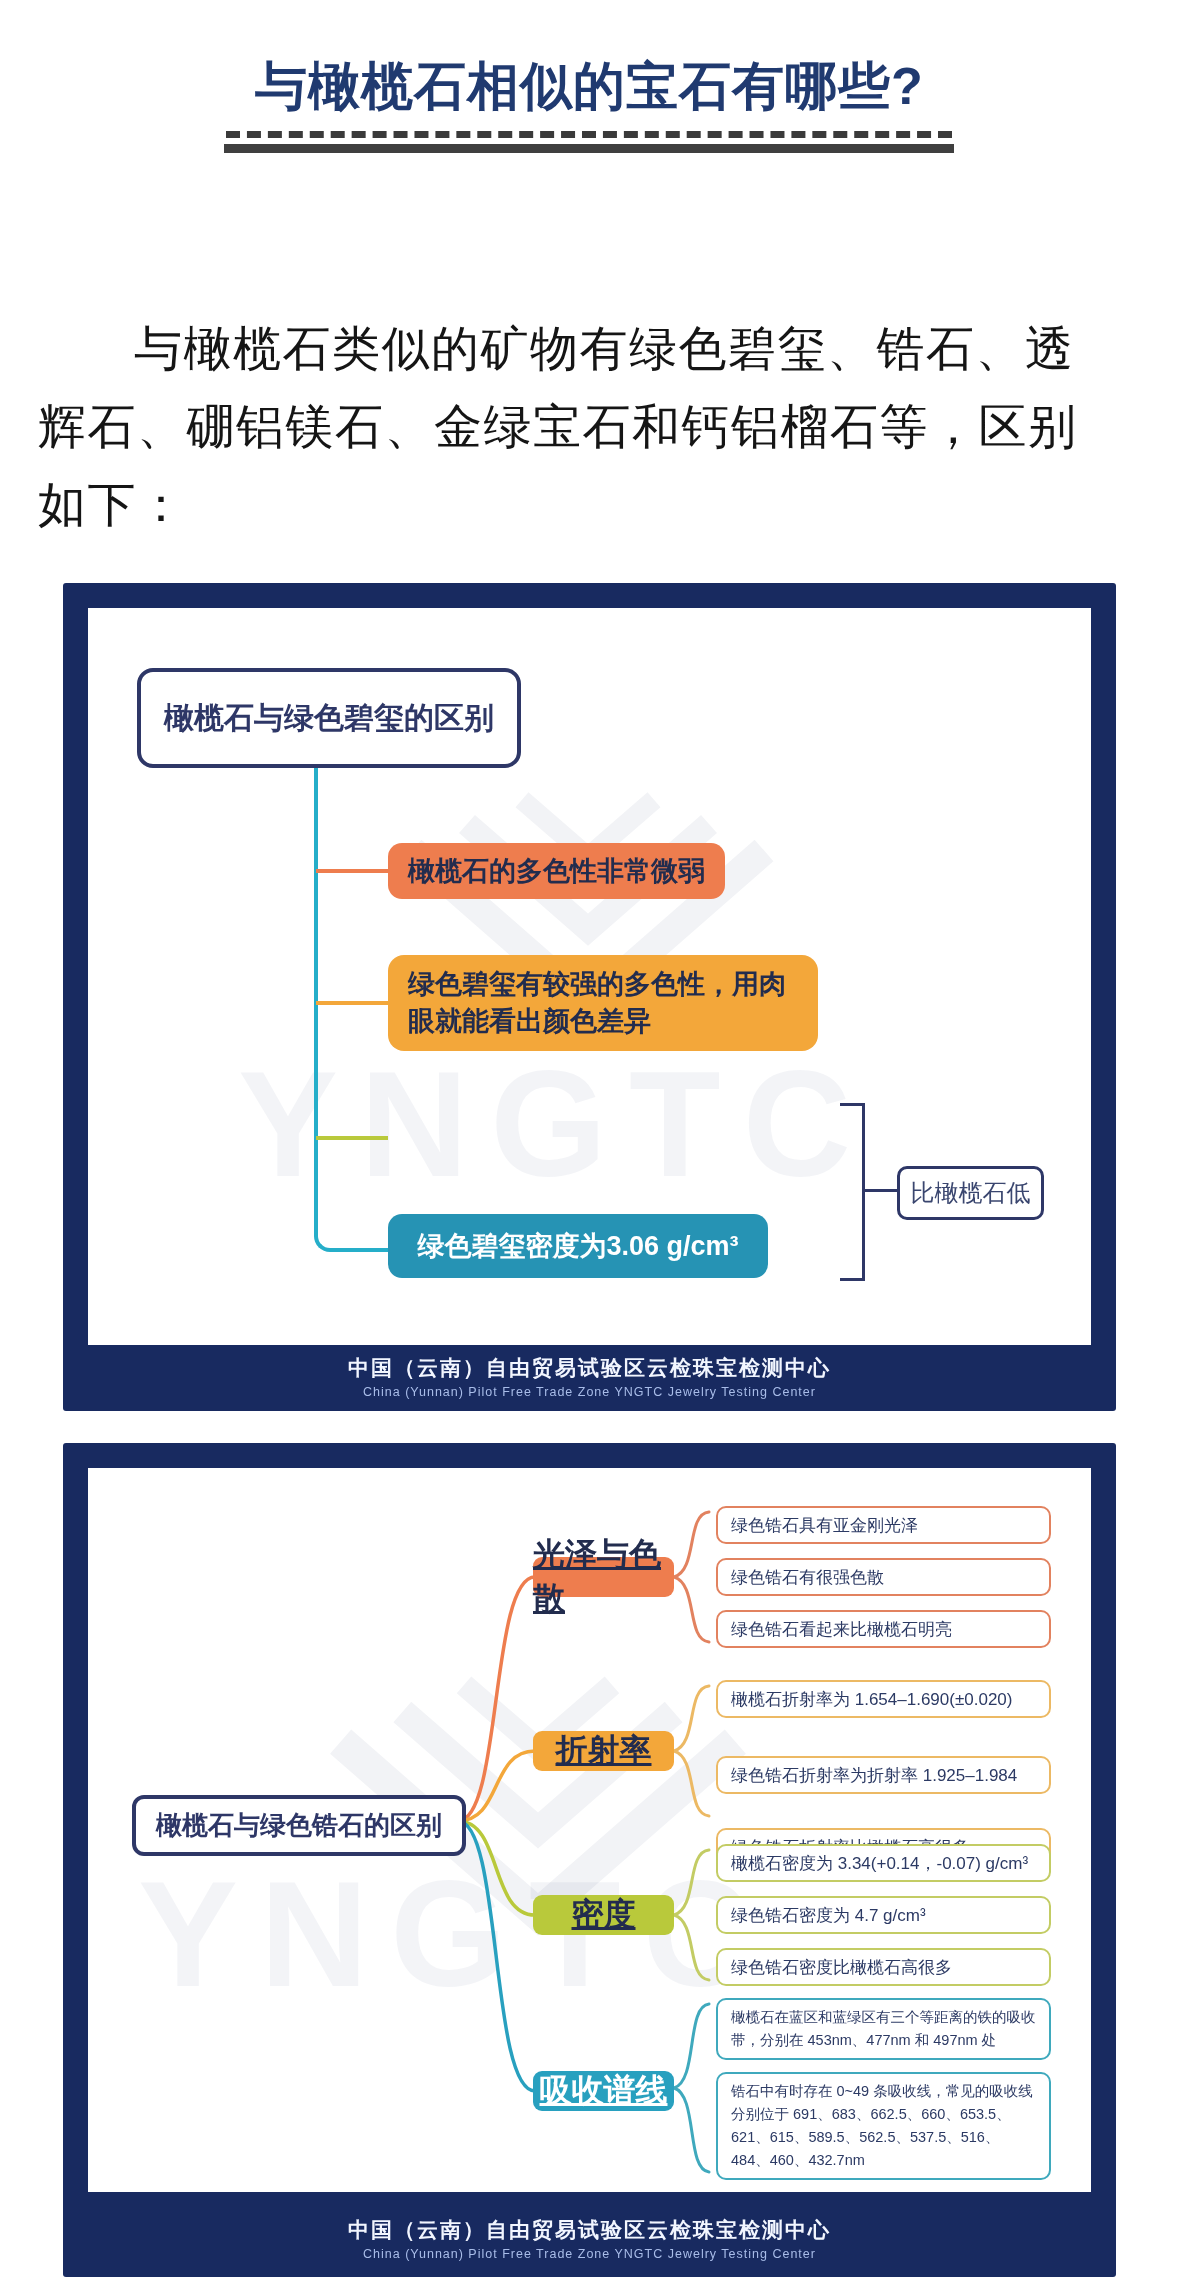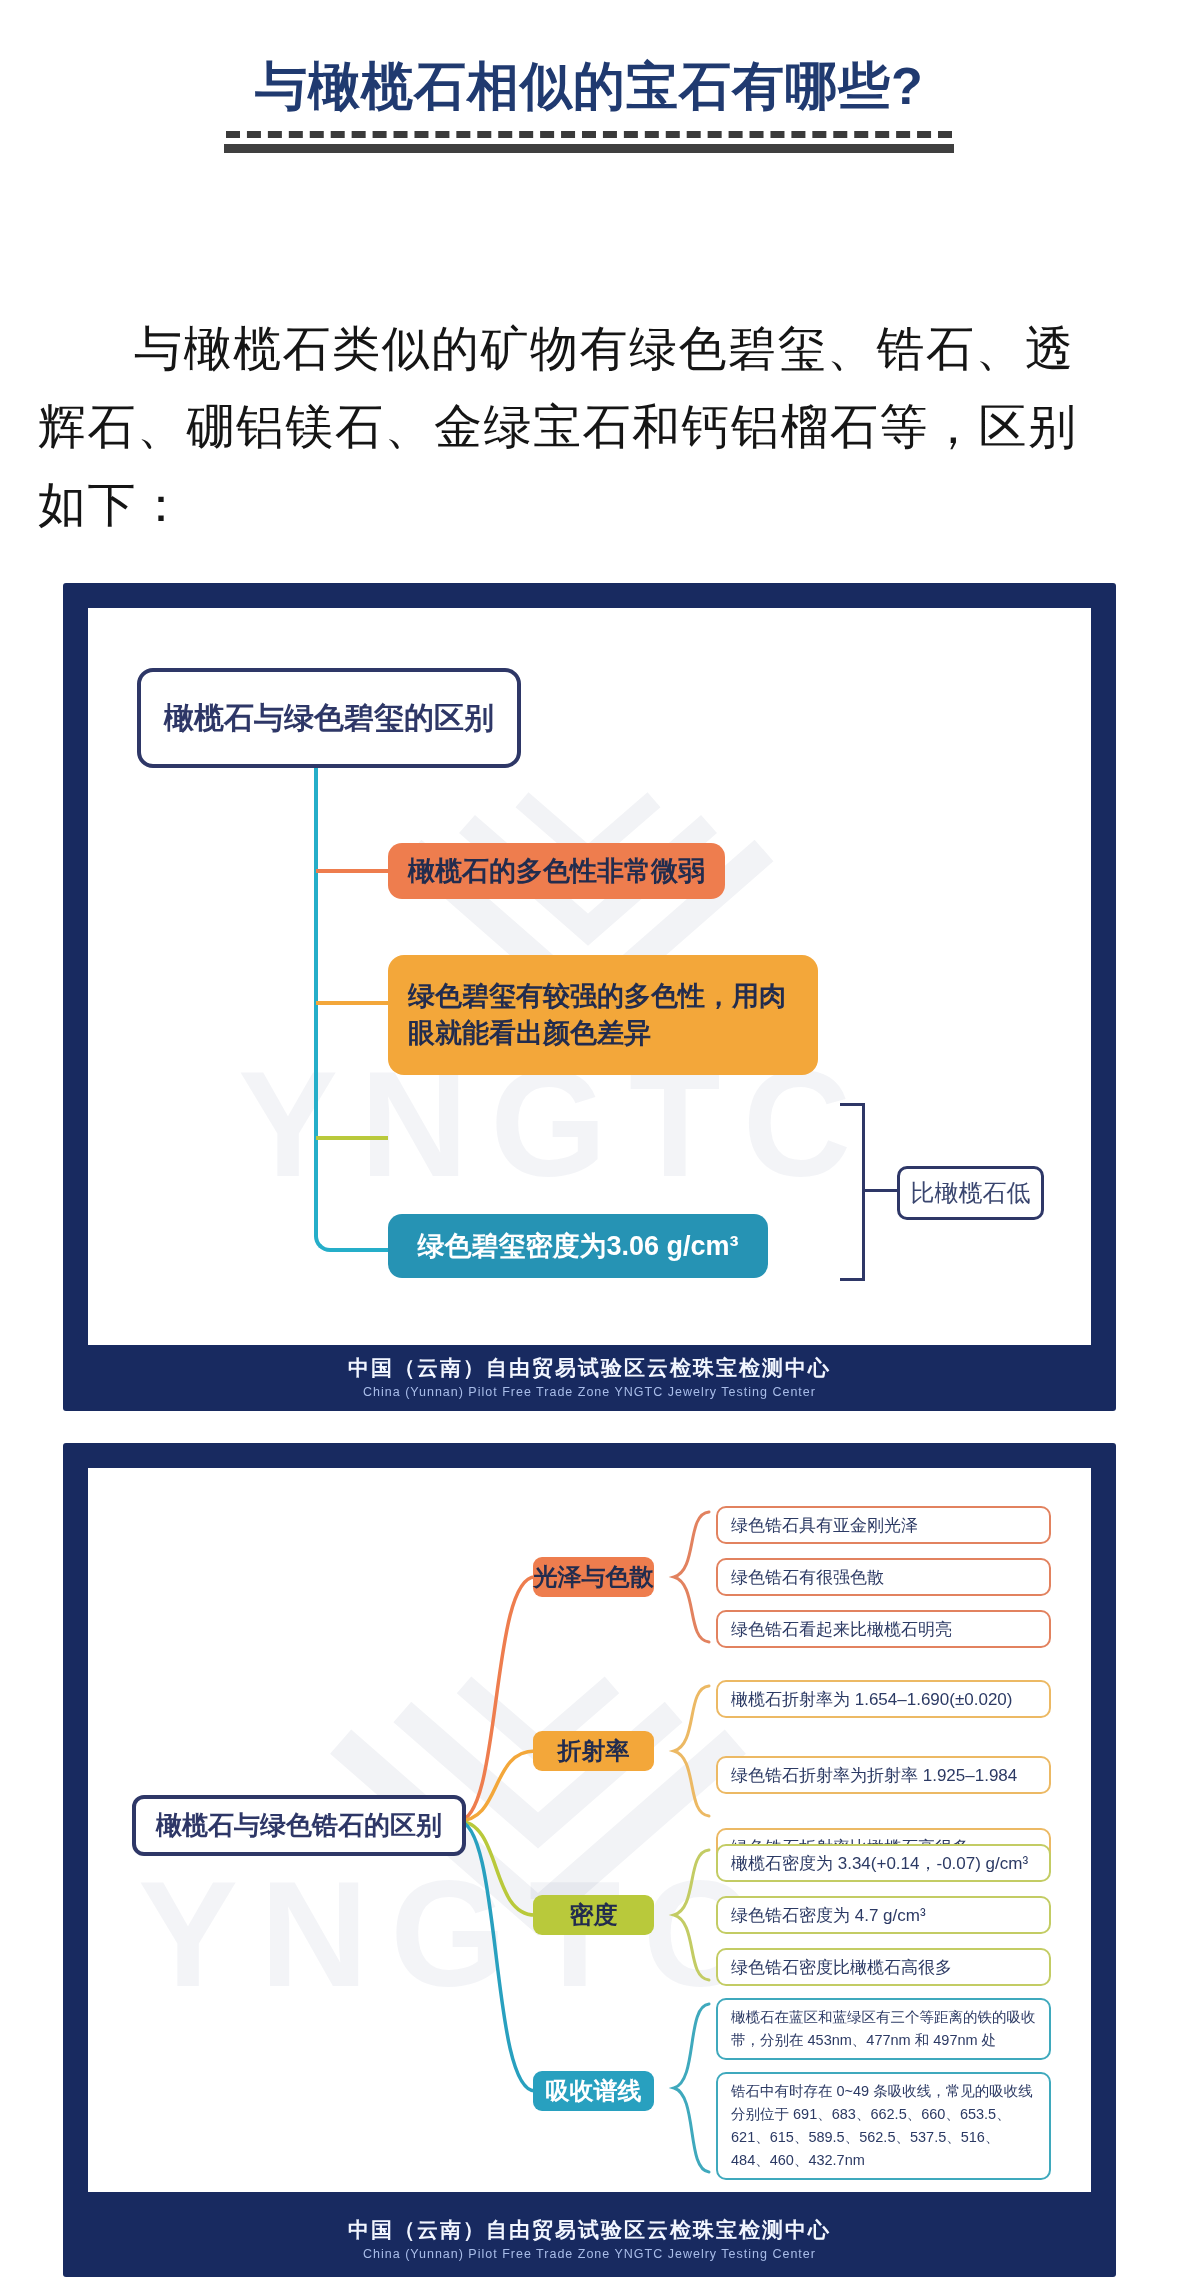--- a/index.html
+++ b/index.html
@@ -34,33 +34,33 @@
   .root-node{border:4px solid #2e3767;border-radius:16px;background:#fff;z-index:2;
     display:flex;align-items:center;justify-content:center;font-weight:bold;color:#2e3767;}
   .d1-root{left:49px;top:60px;width:376px;height:92px;font-size:30px;}
   .d1-trunk{left:226px;top:152px;width:78px;height:488px;border-left:4px solid #25aec9;
     border-bottom:4px solid #25aec9;border-bottom-left-radius:16px;z-index:1;}
   .stub{height:4px;left:228px;width:72px;z-index:1;}
   .branch{z-index:2;border-radius:14px;font-weight:bold;color:#222c4e;
     display:flex;align-items:center;}
   .branch.center{justify-content:center;}
   .d1-b1{left:300px;top:235px;width:337px;height:56px;background:#ee7d4e;font-size:27px;}
-  .d1-b2{left:300px;top:347px;width:430px;height:120px;background:#f3a73a;font-size:27px;
+  .d1-b2{left:300px;top:347px;width:430px;height:96px;background:#f3a73a;font-size:27px;
     line-height:37px;padding:0 20px;border-radius:16px;box-sizing:border-box;}
   .d1-b3{left:297px;top:498px;width:452px;height:64px;background:#b9c93b;font-size:27px;}
   .d1-b4{left:300px;top:606px;width:380px;height:64px;background:#2693b4;font-size:27px;color:#ffffff;}
   .brk{background:#2e3767;z-index:1;}
   .anno-node{left:809px;top:558px;width:141px;height:48px;border:3px solid #2e3767;border-radius:10px;
     background:#fff;display:flex;align-items:center;justify-content:center;
     font-size:24px;color:#3a466f;z-index:2;}
 
   
   .d2-root{left:44px;top:327px;width:326px;height:53px;font-size:26px;border-radius:12px;}
-  .cat{left:445px;width:121px;height:40px;border-radius:9px;z-index:2;
-    display:flex;align-items:center;justify-content:center;font-size:24px;font-weight:bold;color:#222c4e;}
+  .cat{left:445px;width:141px;height:40px;border-radius:9px;z-index:2;
+    display:flex;align-items:center;justify-content:center;font-size:32px;font-weight:bold;color:#222c4e;text-decoration:underline;}
   .cat.teal{background:#28a0bf;color:#ffffff;}
   .cat.orange{background:#ee7d4e;}
   .cat.amber{background:#f3a73a;}
   .cat.green{background:#b9c93b;}
   .leaf{left:628px;width:335px;height:38px;background:#fff;border:2.5px solid;border-radius:10px;
     box-sizing:border-box;display:flex;align-items:center;padding:0 13px;font-size:17px;color:#2c3a64;
     white-space:nowrap;z-index:2;}
   .leaf.multi{white-space:normal;font-size:14.5px;line-height:23px;padding:6px 13px;}
   .b-orange{border-color:#e2825f;}
   .b-amber{border-color:#ecb964;}

